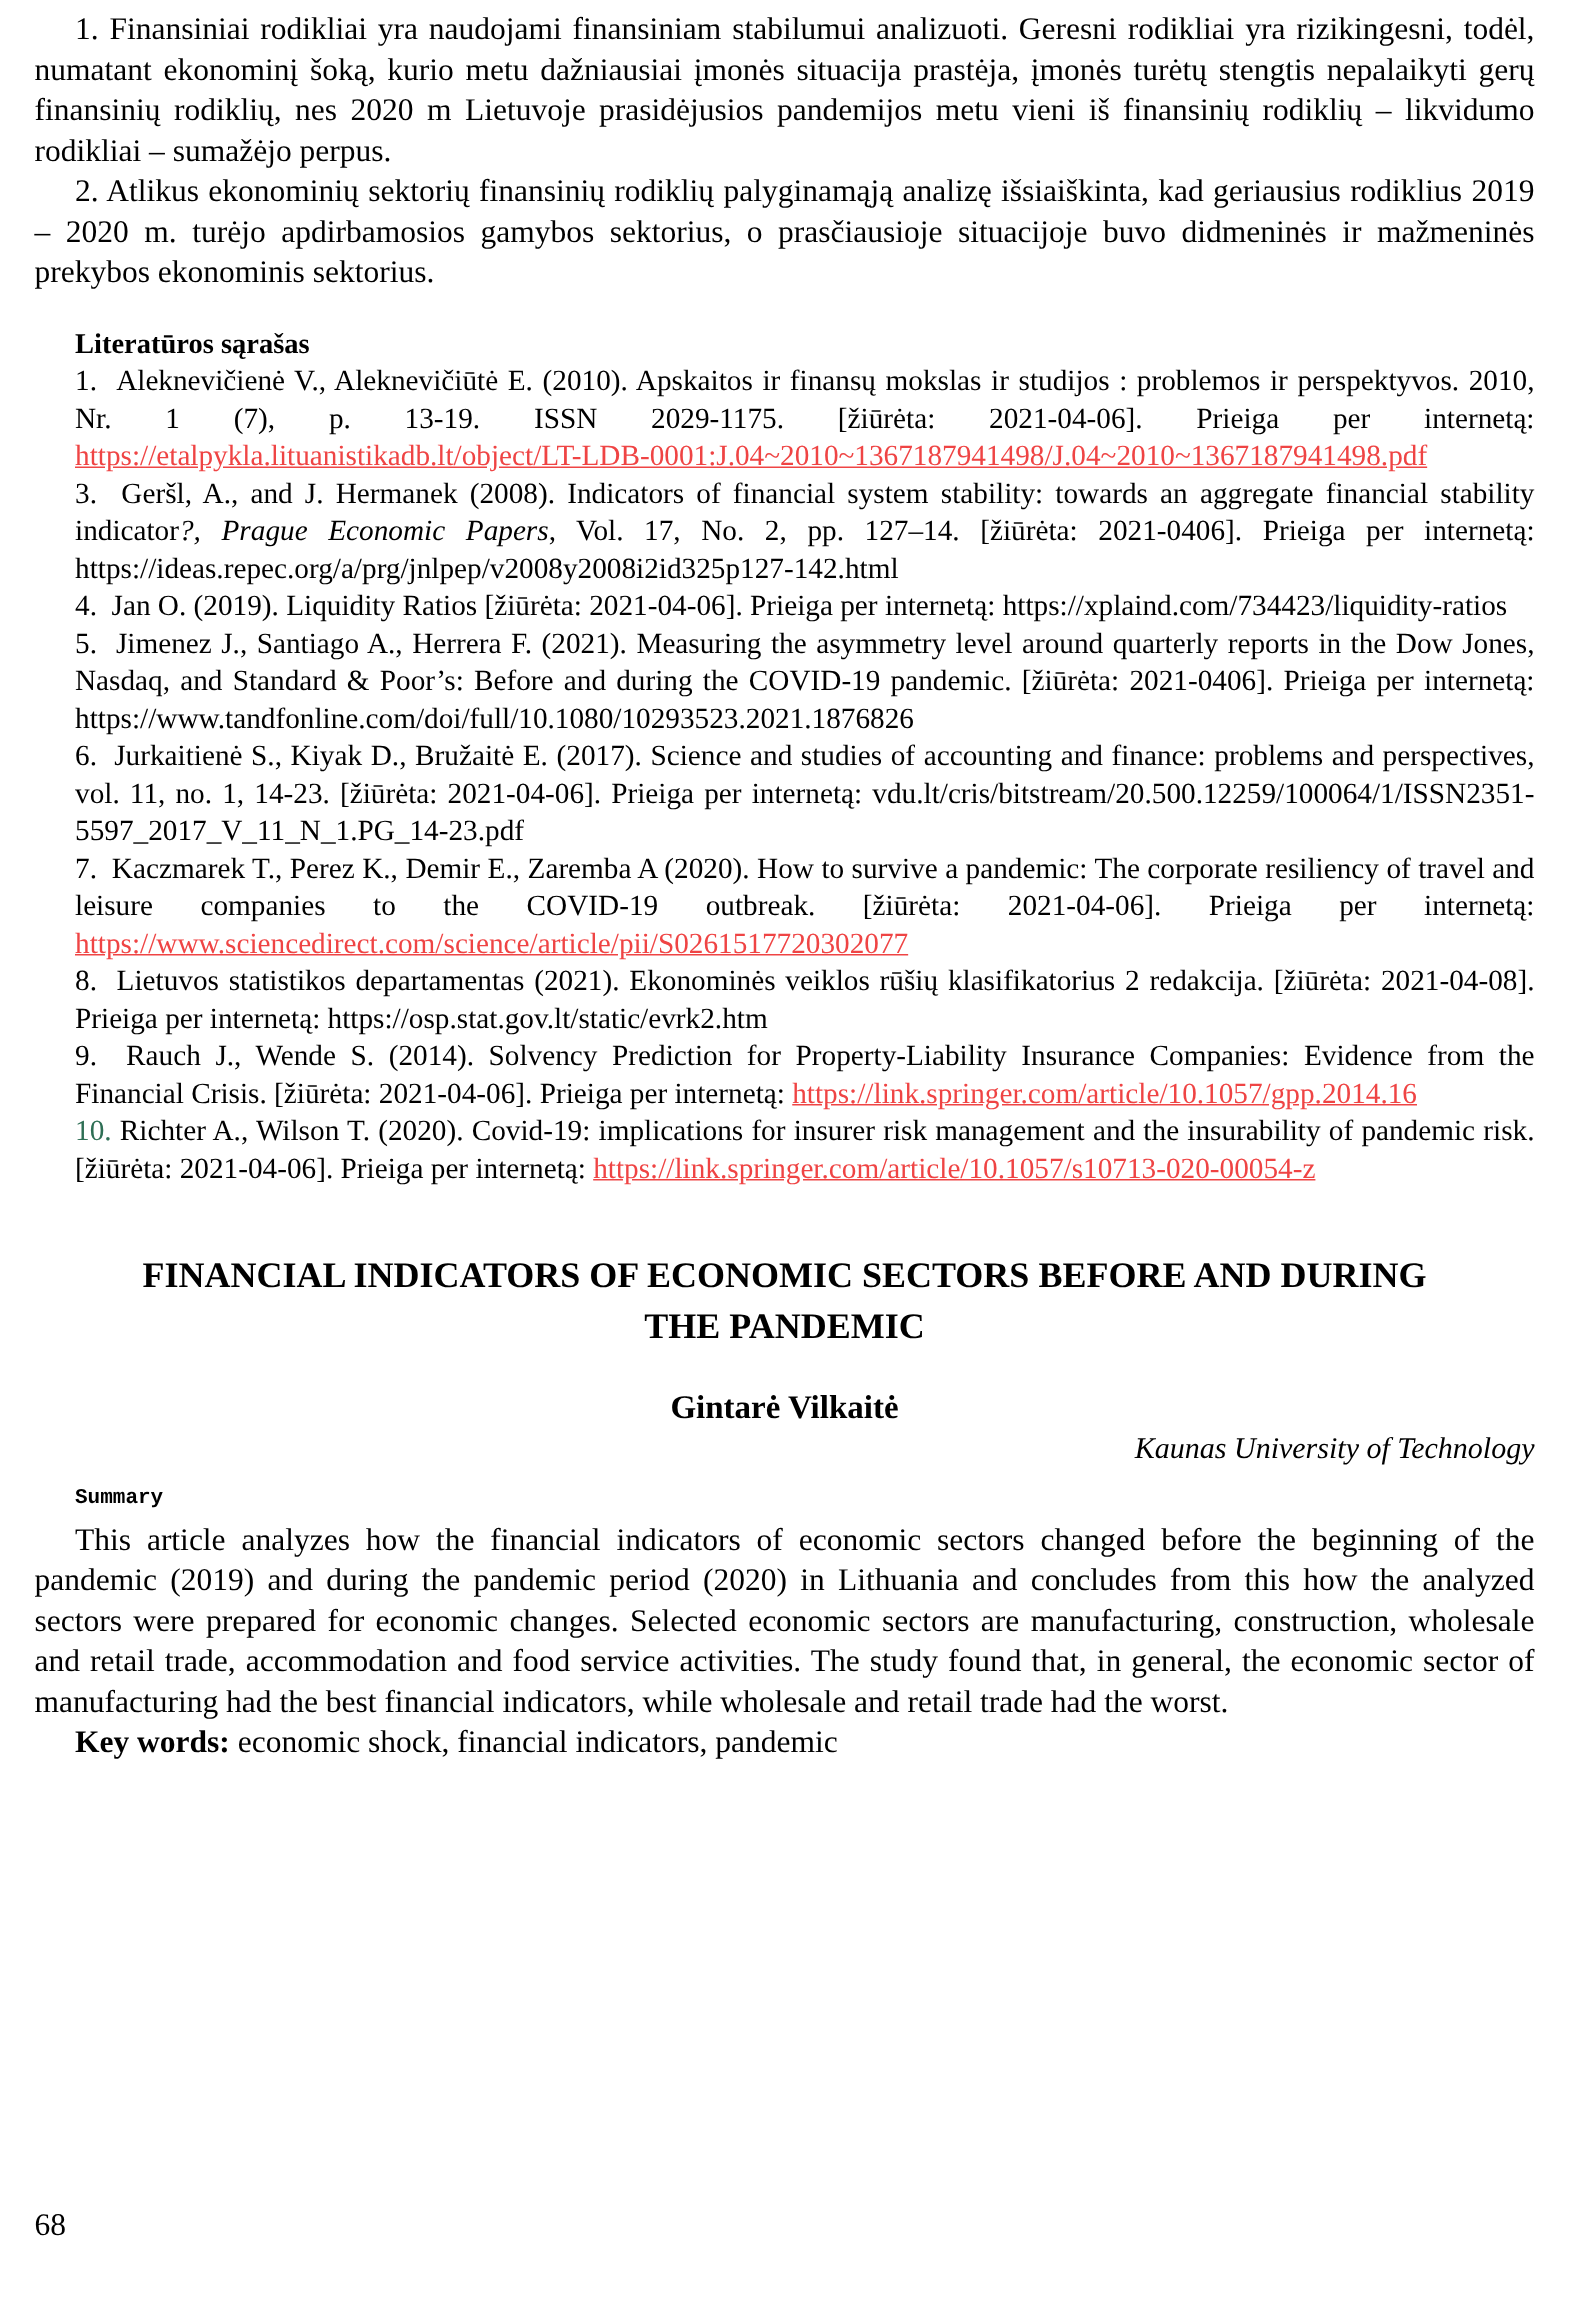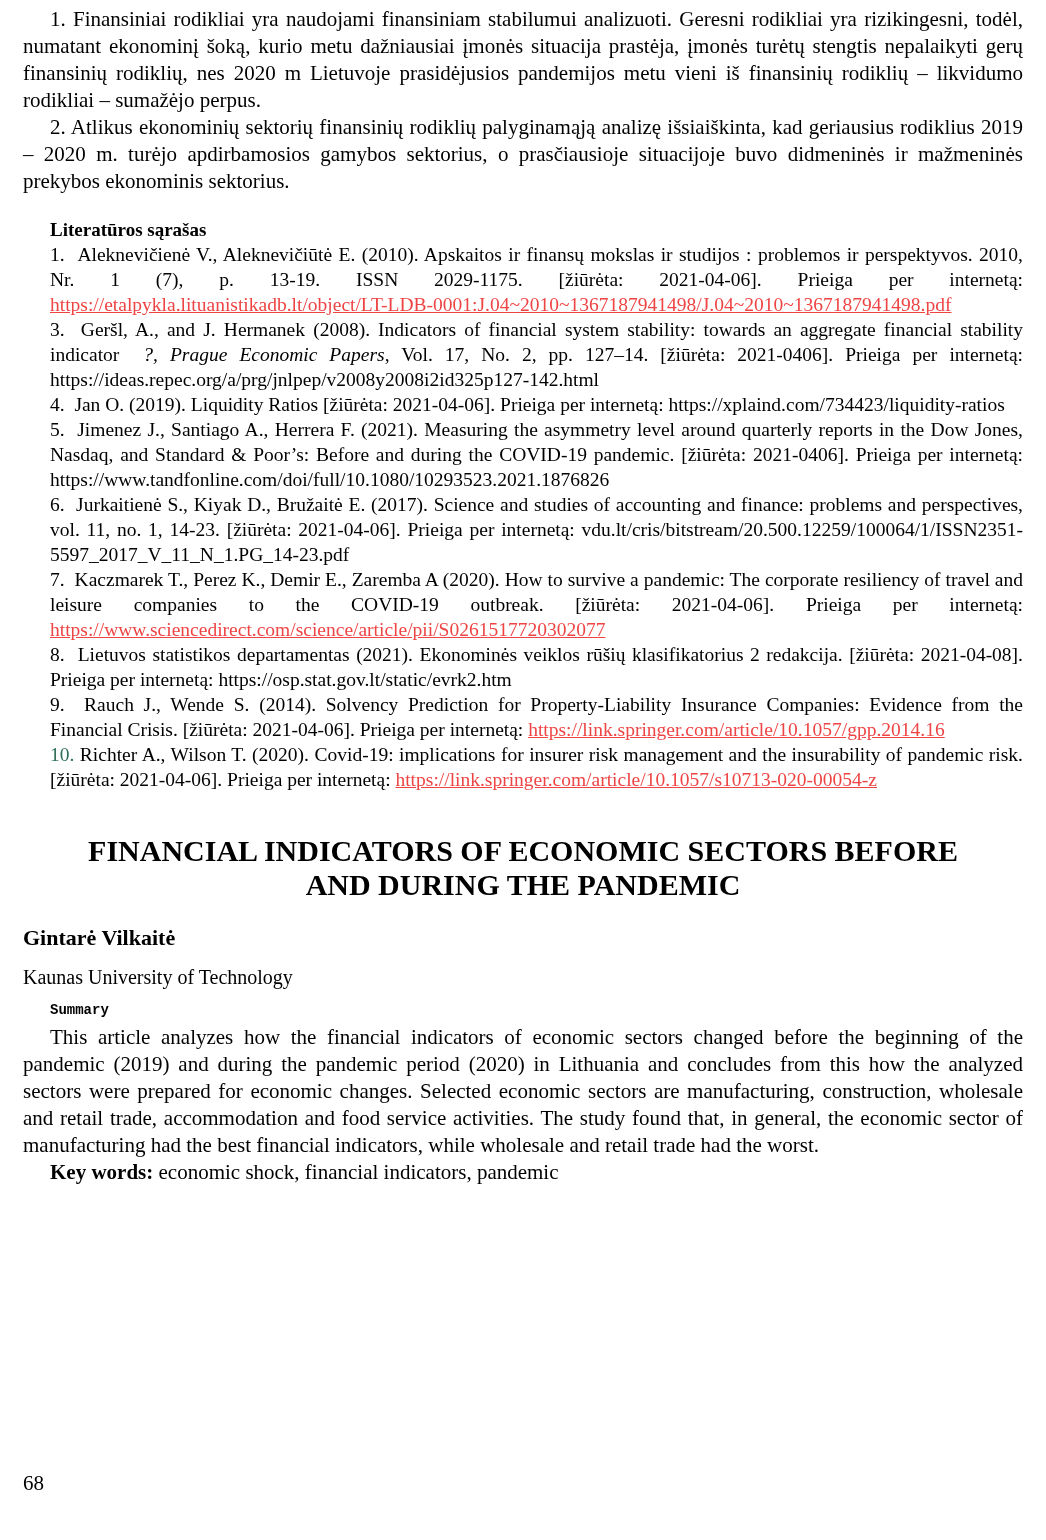--- a/index.html
+++ b/index.html
@@ -40,43 +40,44 @@
     font-size: 19.5px;
     line-height: 25px;
     text-align: justify;
     margin: 0;
   }
   .ref .link {
     color: #ef4444;
     text-decoration: underline;
     cursor: pointer;
   }
-  .ref .it { font-style: italic; margin-left: 24px; }
+  .ref .it { font-style: italic; }
   .ref .gnum { color: #2E6F55; }
 
   .english { margin-top: 42px; }
   .title {
-    font-size: 30px;
+    font-size: 24px;
     line-height: 34px;
     font-weight: bold;
     text-align: center;
     max-width: 880px;
     margin: 0 auto;
   }
   .author {
     font-size: 22px;
     line-height: 28px;
     font-weight: bold;
-    text-align: left;
-    margin: 22px 0 11px 0;
+    text-align: center;
+    margin: 22px 0 0 0;
   }
   .affil {
     font-size: 20px;
     line-height: 28px;
-    text-align: left;
+    font-style: italic;
+    text-align: right;
     margin: 0;
   }
   .summary-heading {
     font-size: 14px;
     line-height: 27px;
     font-weight: bold;
     text-indent: 27px;
     margin: 6px 0 0 0;
     font-family: Liberation Mono, monospace;
   }

